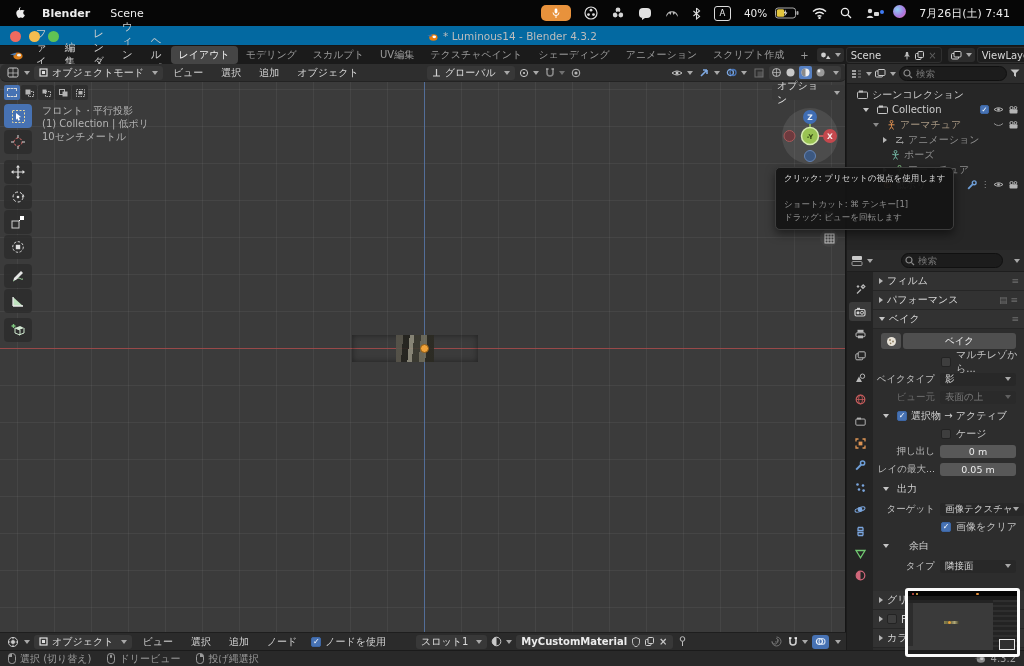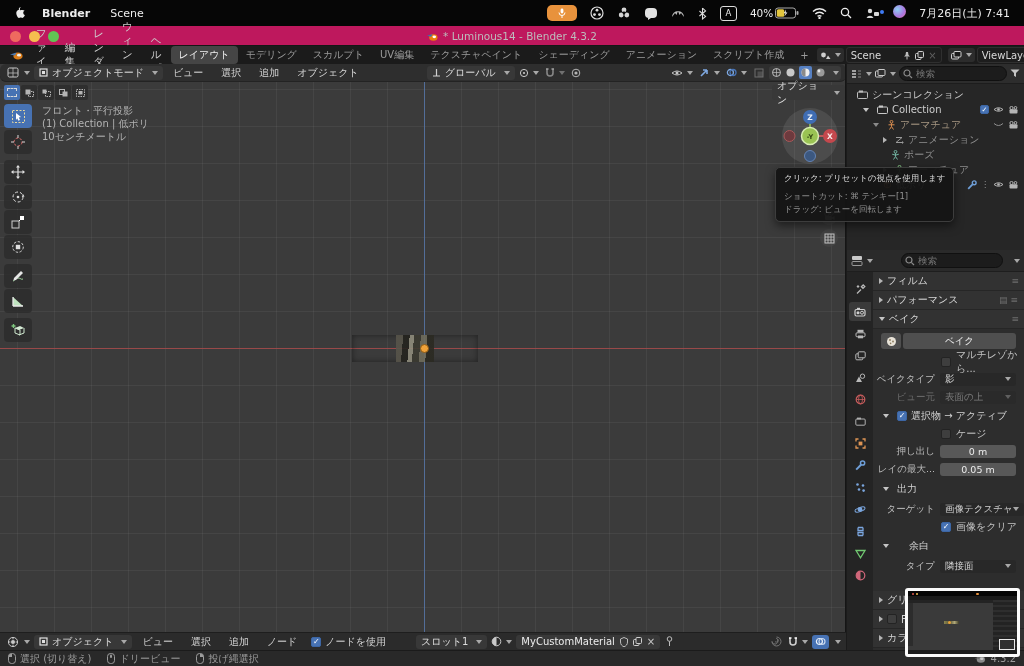--- a/index.html
+++ b/index.html
@@ -15,21 +15,21 @@
   .cb{width:10px;height:10px;border-radius:2px;background:#3e3e3e;border:1px solid #232323;display:inline-flex;align-items:center;justify-content:center;font-size:8px;color:#fff;flex:none;box-sizing:border-box;}
   .cb.on{background:#4772b3;border-color:#3c66a5;}
   .cb.on::after{content:"✓";}
   
   .macbar{left:0;top:0;width:1024px;height:26px;background:#060606;display:flex;align-items:center;padding:0 14px;box-sizing:border-box;color:#ececec;font-size:11px;}
   .macbar .menus{display:flex;gap:20px;align-items:center;margin-left:16px;}
   .macbar .right{margin-left:auto;display:flex;gap:13px;align-items:center;}
   .micpill{width:30px;height:16px;border-radius:5px;background:#e8923c;display:flex;align-items:center;justify-content:center;}
   .inputsrc{width:15px;height:13px;border:1px solid #dcdcdc;border-radius:3px;display:flex;align-items:center;justify-content:center;font-size:8.5px;color:#ececec;}
   
-  .titlebar{left:0;top:26px;width:1024px;height:20px;background:#be185d;border-bottom:1px solid #161616;box-sizing:border-box;}
+  .titlebar{left:0;top:26px;width:1024px;height:20px;background:#0369a1;border-bottom:1px solid #161616;box-sizing:border-box;}
   .tl{width:11px;height:11px;border-radius:50%;display:inline-block;}
   .wintitle{position:absolute;left:0;right:0;top:0;height:20px;display:flex;align-items:center;justify-content:center;gap:5px;color:#bdbdbd;font-size:10.5px;}
   
   .topbar{left:0;top:46px;width:1024px;height:18px;background:#1b1b1b;display:flex;align-items:center;padding:0 6px;box-sizing:border-box;}
   .topbar .menu{color:#cfcfcf;padding:0 9px;font-size:10.5px;}
   .wtab{padding:2px 8px;border-radius:4px;color:#9b9b9b;font-size:10px;white-space:nowrap;}
   .wtab.active{background:#454545;color:#f0f0f0;}
   .idfield{background:#1d1d1d;border:1px solid #2f2f2f;border-radius:3px;height:14px;display:flex;align-items:center;padding:0 4px;gap:4px;color:#d8d8d8;}
   .iconbtn{background:#2c2c2c;border-radius:3px;height:14px;display:flex;align-items:center;padding:0 3px;}
   
@@ -39,21 +39,21 @@
   .vphead{position:absolute;left:0;top:0;width:846px;height:18px;background:#2e2e2e;border-bottom:1px solid #232323;display:flex;align-items:center;padding:4px 5px;box-sizing:border-box;gap:2px;border-radius:6px;}
   .vphead .menu{color:#d6d6d6;padding:0 8px;}
   .pill{background:#383838;border-radius:3px;height:14px;display:flex;align-items:center;padding:0 5px;gap:4px;color:#dcdcdc;}
   .toolbtn{position:absolute;left:4px;width:28px;height:24px;background:#2e2e2eE6;border-radius:4px;display:flex;align-items:center;justify-content:center;}
   .toolbtn.active{background:#4772b3;}
   .selmode{width:16px;height:15px;background:#2e2e2e;border-radius:2px;display:flex;align-items:center;justify-content:center;}
   .selmode.active{background:#4772b3;}
   .dashsq{width:8px;height:7px;border:1px dashed #d8d8d8;}
   .vinfo{color:#b3b3b3;font-size:10px;line-height:13px;}
   .tooltip{background:#141414F2;border:1px solid #3d3d3d;border-radius:5px;padding:5px 8px;box-shadow:0 4px 10px rgba(0,0,0,.5);z-index:50;}
-  .tooltip .t1{color:#dedede;font-size:8.5px;margin-bottom:6px;white-space:nowrap;}
+  .tooltip .t1{color:#dedede;font-size:8.5px;margin-bottom:14px;white-space:nowrap;}
   .tooltip .t2{color:#929292;font-size:8.5px;margin-top:1px;white-space:nowrap;}
   .roundbtn{width:18px;height:18px;border-radius:50%;background:rgba(70,70,70,.65);display:flex;align-items:center;justify-content:center;}
   
   .outliner{left:847px;top:64px;width:177px;height:186px;background:#262626;box-sizing:border-box;}
   .ohead{height:20px;background:#2d2d2d;border-bottom:1px solid #1d1d1d;display:flex;align-items:center;padding:0 4px;gap:3px;box-sizing:border-box;}
   .search{background:#1c1c1c;border:1px solid #101010;border-radius:8px;height:13px;color:#cfcfcf;font-size:9.5px;padding:0 4px 0 16px;outline:none;width:86px;font-family:inherit;}
   .orow{position:relative;display:flex;align-items:center;height:15px;gap:4px;font-size:10px;color:#8f8f8f;}
   .orow .ric{position:absolute;display:flex;align-items:center;gap:4px;right:5px;}
   
   .props{left:847px;top:250px;width:177px;height:400px;background:#2d2d2d;box-sizing:border-box;overflow:hidden;}
@@ -131,21 +131,21 @@
           <svg width="14" height="12" viewBox="0 0 14 12">
             <path d="M1 10A6 6 0 0 1 13 10L10 6 8.5 8 7 4 5.5 8 4 6Z" fill="#bdbdbd"></path>
           </svg>
         </span>
       <span>
           <svg width="9" height="13" viewBox="0 0 10 14">
             <path d="M5 1v12l3.4-2.8L1.6 4.2M1.6 9.8 8.4 4.2 5 1" fill="none" stroke="#dcdcdc" stroke-width="1.2"></path>
           </svg>
         </span>
       <span class="inputsrc">A</span>
-      <span class="row" style="gap:2px;">
+      <span class="row" style="gap:8px;">
         <span style="font-size:10.5px;">40%</span>
         <svg width="24" height="12" viewBox="0 0 24 12">
             <rect x="0.5" y="1" width="20" height="10" rx="2.5" fill="none" stroke="#a8a8a8"></rect>
             <rect x="21.5" y="4" width="2" height="4" rx="1" fill="#a8a8a8"></rect>
             <rect x="1.8" y="2.3" width="7.5" height="7.4" rx="1.5" fill="#e3c63e"></rect>
             <path d="M11 2.5 8.8 6.3h1.8L9.4 9.5l3-4h-1.8Z" fill="#fff"></path>
           </svg>
       </span>
       <span>
           <svg width="15" height="11" viewBox="0 0 15 11">
@@ -914,21 +914,21 @@
         <span>スロット1</span>
         <span class="cv"></span>
       </span>
     <span class="row" style="padding:0 2px;">
         <svg width="11" height="11" viewBox="0 0 11 11">
           <circle cx="5.5" cy="5.5" r="4.3" fill="none" stroke="#c9c9c9"></circle>
           <path d="M5.5 1.2a4.3 4.3 0 0 0 0 8.6Z" fill="#c9c9c9"></path>
         </svg>
         <span class="cv"></span>
       </span>
-    <span class="pill" style="gap:5px;">
+    <span class="pill" style="gap:5px;font-weight:bold;">
       <span style="color:#ececec;">MyCustomMaterial</span>
       <span>
           <svg width="8" height="10" viewBox="0 0 8 10">
             <path d="M4 .5 7.5 2v3C7.5 7.5 6 9 4 9.8 2 9 .5 7.5.5 5V2Z" fill="none" stroke="#bdbdbd"></path>
           </svg>
         </span>
       <span>
           <svg width="9" height="9" viewBox="0 0 9 9">
             <rect x="0.5" y="2.5" width="5.5" height="6" rx="1" fill="none" stroke="#cfcfcf"></rect>
             <rect x="3" y="0.5" width="5.5" height="6" rx="1" fill="#383838" stroke="#cfcfcf"></rect>

